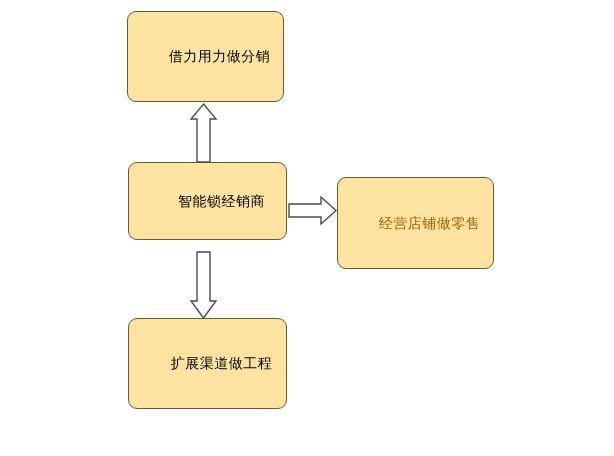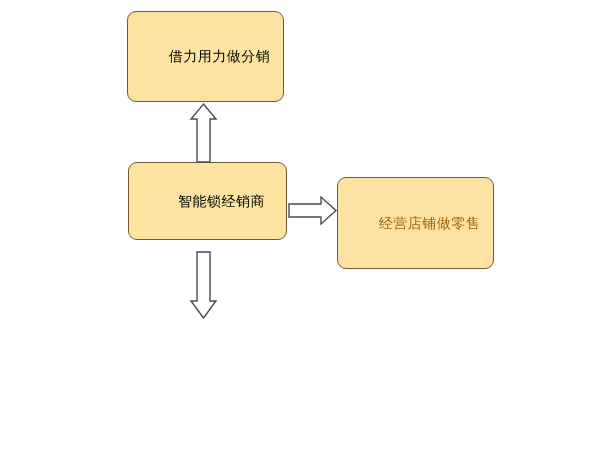--- a/index.html
+++ b/index.html
@@ -50,20 +50,23 @@
   </div>
 
   <div class="node" id="node-dealer" style="left: 128px; top: 162px; width: 159px; height: 78px; background: rgb(252, 227, 161); border: 1.4px solid rgb(107, 91, 46); color: rgb(0, 0, 0);">
     <span>智能锁经销商</span>
   </div>
 
   <div class="node" id="node-retail" style="left: 337px; top: 167px; width: 157px; height: 92px; background: rgb(252, 227, 161); border: 1.4px solid rgb(107, 91, 46); color: #a16207; margin-top: 10px;">
     <span>经营店铺做零售</span>
   </div>
 
+  <div class="node" id="node-engineering" style="left: 128px; top: 318px; width: 159px; height: 91px; background: rgb(252, 227, 161); border: 1.4px solid rgb(107, 91, 46); color: rgb(0, 0, 0);">
+    <span>扩展渠道做工程</span>
+  </div>
 
   <div class="arrow" id="arrow-up" style="left: 190px; top: 103px; width: 27px; height: 60px;">
     <svg viewBox="0 0 27 60" width="27" height="60" preserveAspectRatio="none">
       <polygon points="13.5,1 26,16 20,16 20,59 7,59 7,16 1,16" fill="#ffffff" stroke="#4c4c4c" stroke-width="1.4" stroke-linejoin="miter"></polygon>
     </svg>
   </div>
 
   <div class="arrow" id="arrow-right" style="left: 288px; top: 196px; width: 49px; height: 29px;">
     <svg viewBox="0 0 49 29" width="49" height="29" preserveAspectRatio="none">
       <polygon points="48,14.5 33,28 33,21 1,21 1,8 33,8 33,1" fill="#ffffff" stroke="#4c4c4c" stroke-width="1.4" stroke-linejoin="miter"></polygon>

